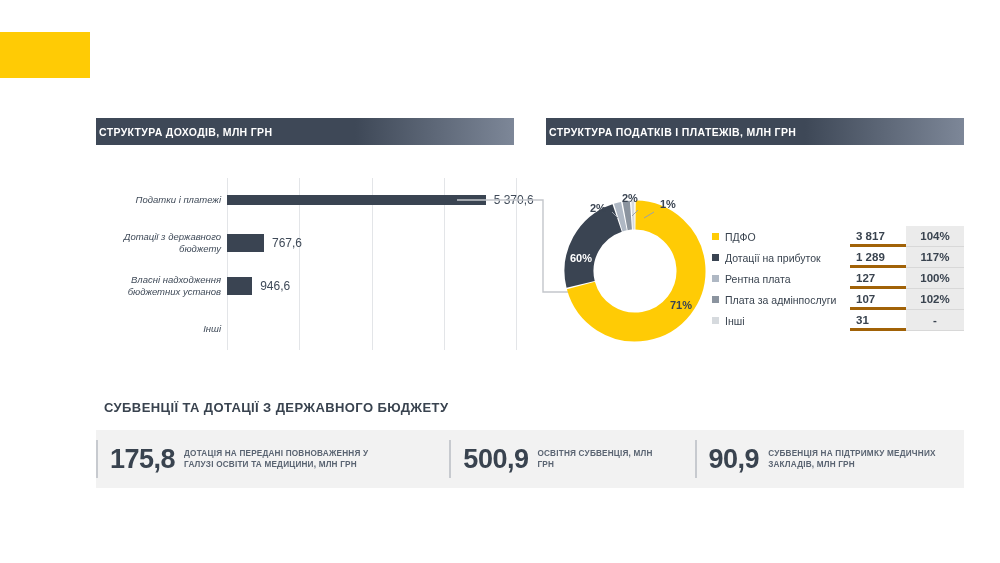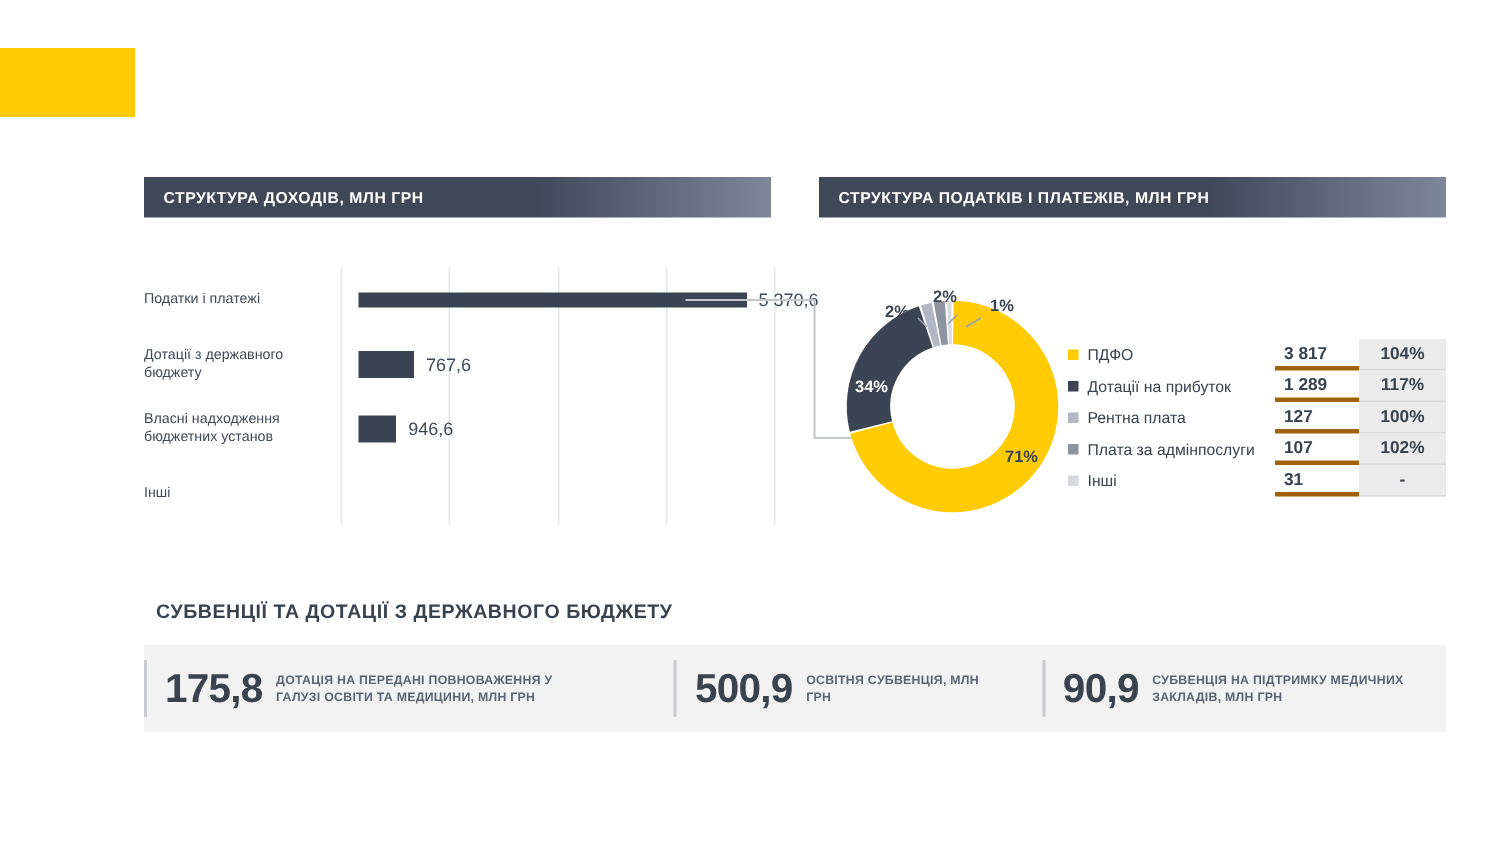--- a/index.html
+++ b/index.html
@@ -46,21 +46,21 @@
     height: 27px;
     background: linear-gradient(to right, #3e4857 0%, #3e4857 62%, #7d8798 100%);
     display: flex;
     align-items: center;
   }
   .sec-header span {
     color: #ffffff;
     font-size: 10.5px;
     font-weight: bold;
     letter-spacing: 0.35px;
-    padding-left: 13px;
+    padding-left: 3px;
     white-space: nowrap;
   }
   #sec-income  { left: 96px;  top: 118px; width: 418px; }
   #sec-taxes   { left: 546px; top: 118px; width: 418px; }
 
   
   .bar-chart {
     position: absolute;
     left: 96px;
     top: 178px;
@@ -89,24 +89,26 @@
     position: absolute;
     left: 0;
     right: 0;
     height: 43px;
     display: flex;
     align-items: center;
   }
   .bar-cat {
     width: 125px;
     flex: none;
-    padding-right: 18px;
+    text-align: right;
+    padding-right: 6px;
     font-size: 9.5px;
     line-height: 12px;
     color: #3f4a58;
+    font-style: italic;
   }
   .bar-track {
     flex: 1;
     display: flex;
     align-items: center;
     height: 100%;
   }
   .bar-fill {
     background: #3a4452;
     flex: none;
@@ -296,21 +298,21 @@
 
 <div class="donut-wrap">
   <svg class="donut-svg" id="donut-svg" width="150" height="150" viewBox="0 0 150 150">
       <path d="M 75.58641991050976 19.00307051553132 A 56 56 0 1 1 20.908153727812177 89.49386652574118" stroke="#FFCB05" stroke-width="29" fill="none"></path>
       <path d="M 20.616480325060394 88.35787362440057 A 56 56 0 0 1 57.13827867930806 21.924969039463207" stroke="#3A4452" stroke-width="29" fill="none"></path>
       <path d="M 58.253715633659155 21.56254160308849 A 56 56 0 0 1 63.93118893876888 20.104814221183588" stroke="#AFB8C4" stroke-width="29" fill="none"></path>
       <path d="M 65.0832545421033 19.88504595372246 A 56 56 0 0 1 70.89866096085257 19.150389275430356" stroke="#8B949F" stroke-width="29" fill="none"></path>
       <path d="M 72.06918645039512 19.076746053743868 A 56 56 0 0 1 74.41358008949021 19.00307051553132" stroke="#D6DADE" stroke-width="29" fill="none"></path>
     </svg>
 <div class="donut-label" style="left: 110px; top: 103px; color: rgb(58, 68, 82);">71%</div>
-    <div class="donut-label" style="left: 10px; top: 56px; color: rgb(255, 255, 255);">34%</div>
+    <div class="donut-label" style="left: 10px; top: 56px; color: rgb(255, 255, 255);">60%</div>
     <div class="donut-label" style="left: 30px; top: 6px; color: rgb(58, 68, 82);">2%</div>
     <div class="donut-label" style="left: 62px; top: -4px; color: rgb(58, 68, 82);">2%</div>
     <div class="donut-label" style="left: 100px; top: 2px; color: rgb(58, 68, 82);">1%</div>
     <svg width="150" height="150" style="position: absolute; left: 0px; top: 0px;">
       <line x1="58" y1="22" x2="52" y2="16" stroke="#9aa1ab" stroke-width="1"></line>
       <line x1="72" y1="20" x2="78" y2="14" stroke="#9aa1ab" stroke-width="1"></line>
       <line x1="84" y1="22" x2="94" y2="16" stroke="#9aa1ab" stroke-width="1"></line>
     </svg>
   </div>
 

